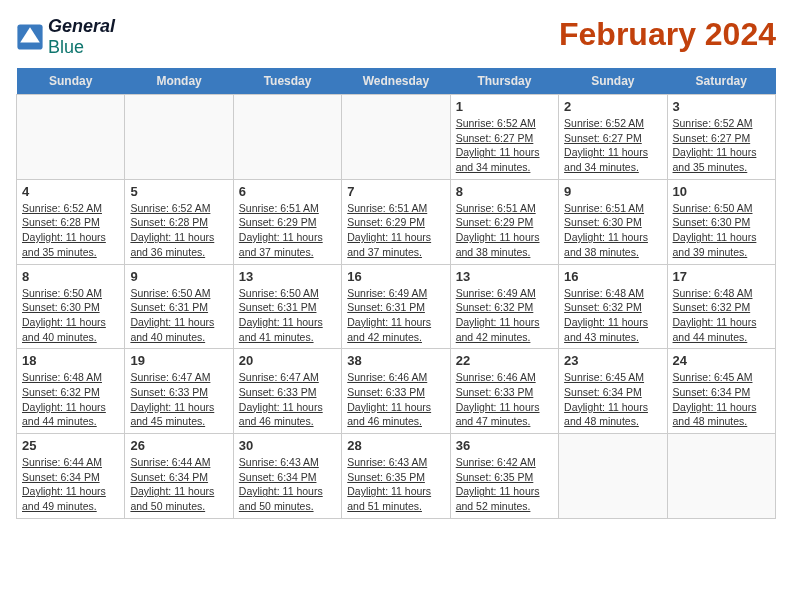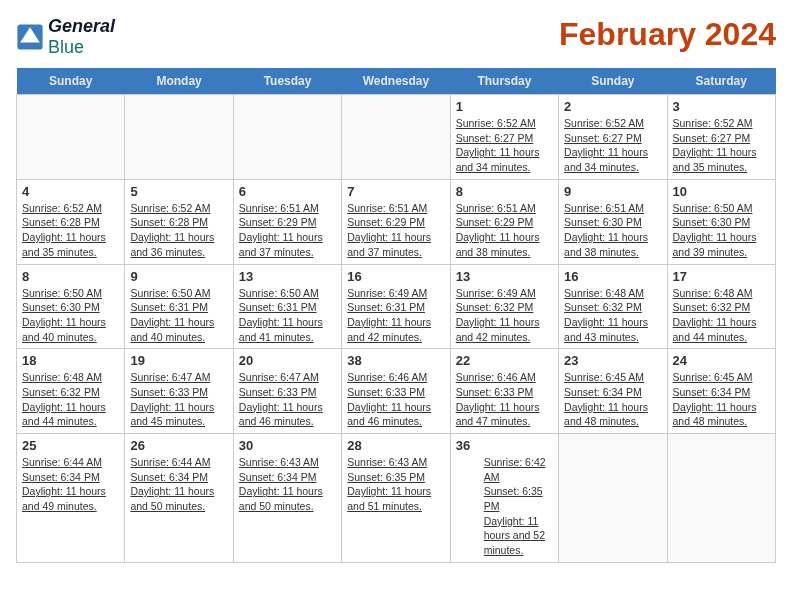--- a/index.html
+++ b/index.html
@@ -300,21 +300,21 @@
 Daylight: 11 hours and 50 minutes.</div>
         </td>
         <td>
           <span class="day-num">28</span>
           <div class="cell-text" style="white-space: pre-line;">Sunrise: 6:43 AM
 Sunset: 6:35 PM
 Daylight: 11 hours and 51 minutes.</div>
         </td>
         <td>
           <span class="day-num">36</span>
-          <div class="cell-text" style="white-space: pre-line; margin-left: 28px;">Sunrise: 6:42 AM
+          <div class="cell-text" style="white-space: pre-line;">Sunrise: 6:42 AM
 Sunset: 6:35 PM
 Daylight: 11 hours and 52 minutes.</div>
         </td>
         <td class="empty"></td>
         <td class="empty"></td>
       </tr>
     </tbody>
 </table>
 
 </body></html>

